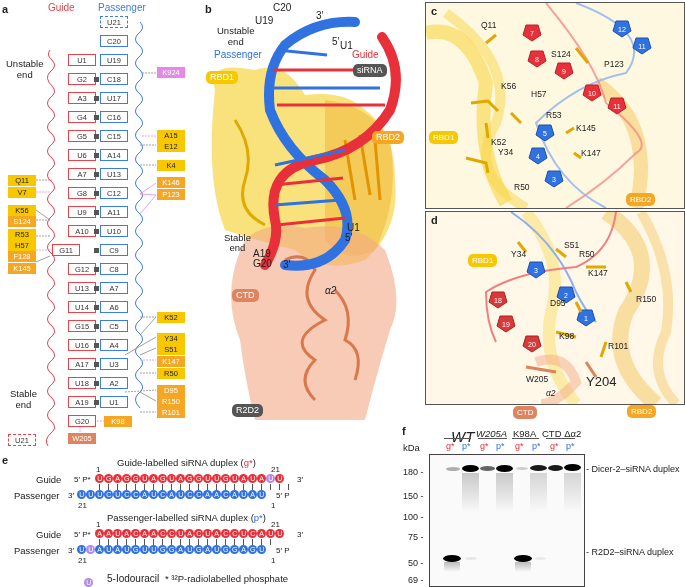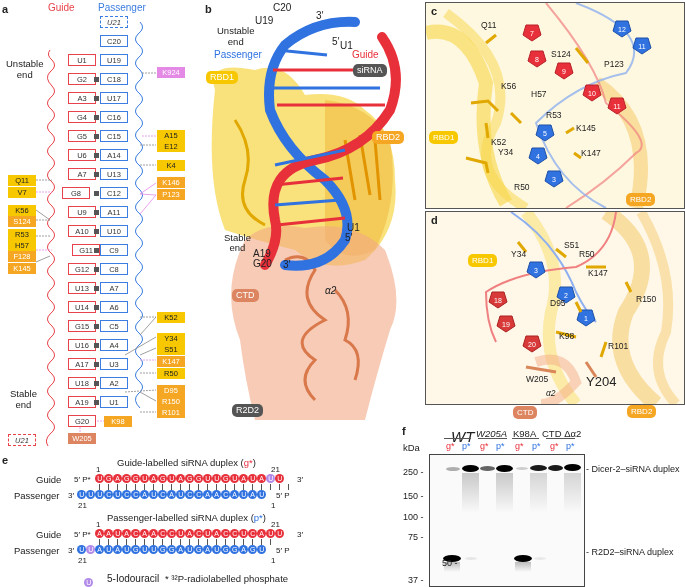--- a/index.html
+++ b/index.html
@@ -3,21 +3,21 @@
 <meta charset="utf-8">
 <style>
   html,body{margin:0;padding:0;background:#fff;}
   body{width:685px;height:587px;position:relative;overflow:hidden;font-family:"Liberation Sans",sans-serif;color:#222;}
   .abs{position:absolute;}
   .plabel{position:absolute;font-weight:bold;font-size:11px;font-family:"Liberation Sans",sans-serif;}
   .txt{position:absolute;font-size:9px;white-space:nowrap;font-family:"Liberation Sans",sans-serif;}
   .nbox{position:absolute;width:28px;height:12px;box-sizing:border-box;font-size:7.5px;text-align:center;line-height:11px;background:#fff;}
   .g{border:1px solid #e8434a;color:#333;}
   .p{border:1px solid #3b7de0;color:#333;}
-  .dash{border-style:dashed;font-style:italic;}
+  .dash{border-style:dashed;}
   .sq{position:absolute;width:5px;height:5px;background:#555;}
   .badge{position:absolute;width:28px;height:11px;font-size:7.5px;text-align:center;line-height:11px;color:#222;}
   .y{background:#f7c800;}
   .o{background:#f5a623;color:#fff;}
   .pk{background:#e48ae6;color:#fff;}
   .sa{background:#dc8560;color:#fff;}
   .pill{position:absolute;border-radius:5px;font-size:9px;padding:1px 4px;line-height:11px;}
   .panelbox{position:absolute;border:1px solid #555;overflow:hidden;}
   .nt{display:inline-block;width:9.4px;height:9.4px;border-radius:50%;color:#fff;font-size:7px;line-height:9.4px;text-align:center;margin-right:-0.4px;vertical-align:middle;}
   .nt.r{background:#e8303a;}
@@ -80,33 +80,33 @@
     <div class="nbox p" style="left:100px;top:130px;">C15</div>
 
     <div class="nbox g" style="left:68px;top:149px;">U6</div>
     <div class="sq" style="left:94px;top:153px;"></div>
     <div class="nbox p" style="left:100px;top:149px;">A14</div>
 
     <div class="nbox g" style="left:68px;top:168px;">A7</div>
     <div class="sq" style="left:94px;top:172px;"></div>
     <div class="nbox p" style="left:100px;top:168px;">U13</div>
 
-    <div class="nbox g" style="left:62px;top:187px;">G8</div>
+    <div class="nbox g" style="left:68px;top:187px;">G8</div>
     <div class="sq" style="left:94px;top:191px;"></div>
     <div class="nbox p" style="left:100px;top:187px;">C12</div>
 
     <div class="nbox g" style="left:68px;top:206px;">U9</div>
     <div class="sq" style="left:94px;top:210px;"></div>
     <div class="nbox p" style="left:100px;top:206px;">A11</div>
 
     <div class="nbox g" style="left:68px;top:225px;">A10</div>
     <div class="sq" style="left:94px;top:229px;"></div>
     <div class="nbox p" style="left:100px;top:225px;">U10</div>
 
-    <div class="nbox g" style="left:72px;top:244px;">G11</div>
+    <div class="nbox g" style="left:52px;top:244px;">G11</div>
     <div class="sq" style="left:94px;top:248px;"></div>
     <div class="nbox p" style="left:100px;top:244px;">C9</div>
 
     <div class="nbox g" style="left:68px;top:263px;">G12</div>
     <div class="sq" style="left:94px;top:267px;"></div>
     <div class="nbox p" style="left:100px;top:263px;">C8</div>
 
     <div class="nbox g" style="left:68px;top:282px;">U13</div>
     <div class="sq" style="left:94px;top:286px;"></div>
     <div class="nbox p" style="left:100px;top:282px;">A7</div>
@@ -447,22 +447,22 @@
     <div class="abs" style="left:134px;top:18px;width:17px;height:40px;background:linear-gradient(rgba(0,0,0,0.15),rgba(0,0,0,0));"></div>
 
     <div class="band" style="left:13px;top:100px;width:18px;height:7px;background:#000;"></div>
     <div class="abs" style="left:14px;top:107px;width:16px;height:10px;background:linear-gradient(rgba(0,0,0,0.25),rgba(0,0,0,0));"></div>
     <div class="band" style="left:35px;top:102px;width:12px;height:3px;background:rgba(0,0,0,0.08);"></div>
     <div class="band" style="left:84px;top:100px;width:18px;height:7px;background:#000;"></div>
     <div class="abs" style="left:85px;top:107px;width:16px;height:10px;background:linear-gradient(rgba(0,0,0,0.25),rgba(0,0,0,0));"></div>
     <div class="band" style="left:104px;top:102px;width:12px;height:3px;background:rgba(0,0,0,0.07);"></div>
   </div>
 
-  <div class="txt" style="left:403px;top:467px;font-size:9px;"><span>250</span> -</div>
+  <div class="txt" style="left:403px;top:467px;font-size:9px;"><span>180</span> -</div>
   <div class="txt" style="left:403px;top:491px;font-size:9px;"><span>150</span> -</div>
   <div class="txt" style="left:403px;top:512px;font-size:9px;"><span>100</span> -</div>
   <div class="txt" style="left:408px;top:532px;font-size:9px;"><span>75</span> -</div>
-  <div class="txt" style="left:408px;top:558px;font-size:9px;margin-left:34px;"><span>50</span> -</div>
-  <div class="txt" style="left:408px;top:575px;font-size:9px;"><span>37</span> -</div>
+  <div class="txt" style="left:408px;top:558px;font-size:9px;"><span>50</span> -</div>
+  <div class="txt" style="left:408px;top:575px;font-size:9px;"><span>69</span> -</div>
 
   <div class="txt" style="left:586px;top:464px;font-size:9px;">- <span>Dicer-2–siRNA duplex</span></div>
   <div class="txt" style="left:586px;top:547px;font-size:9px;">- <span>R2D2–siRNA duplex</span></div>
 </div>
 
 </body></html>

